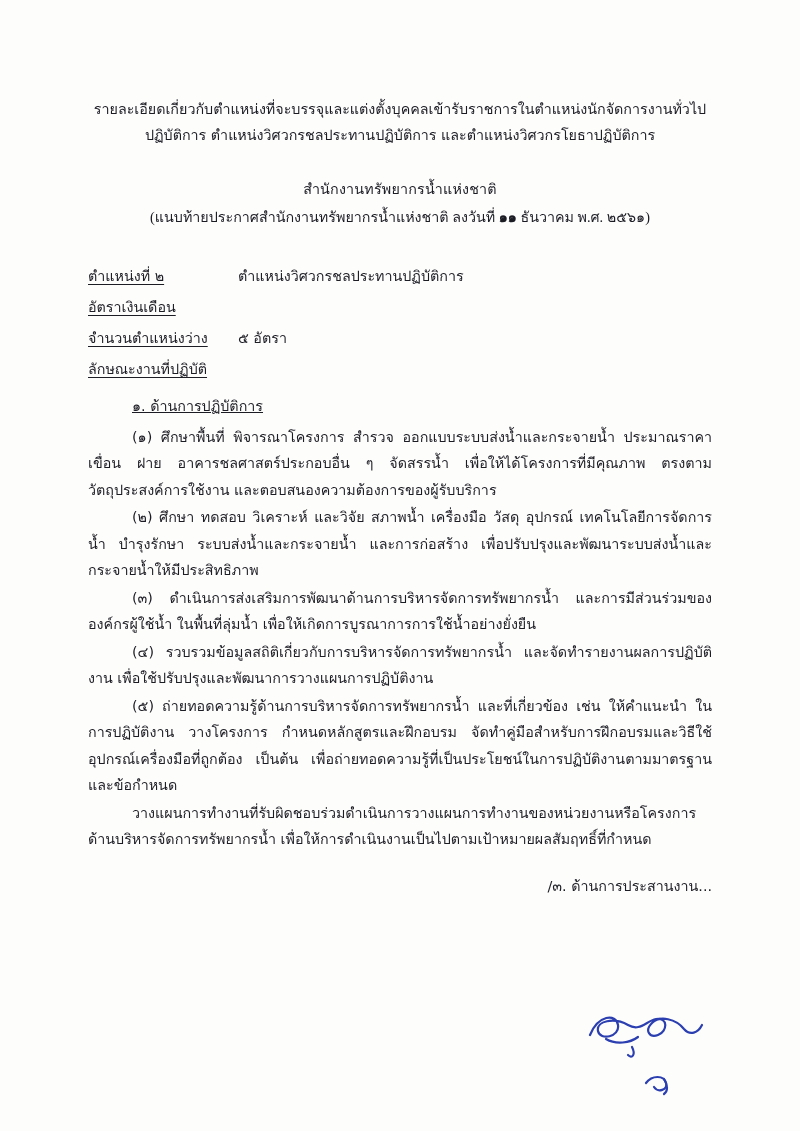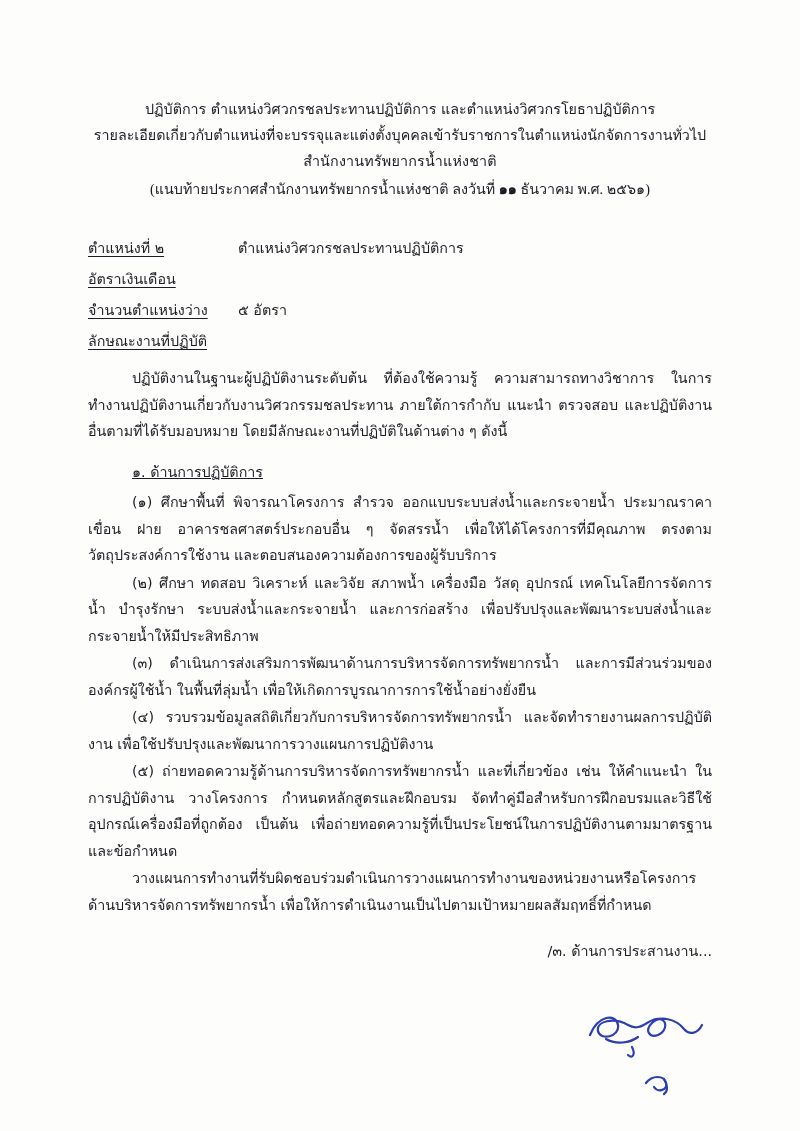--- a/index.html
+++ b/index.html
@@ -41,20 +41,21 @@
     text-align: center;
     font-size: 14.3px;
     line-height: 26px;
     color: #1b1b24;
   }
   .header-block div {
     white-space: nowrap;
   }
   .header-line-3 {
     letter-spacing: 0.2px;
+    margin-top: 28px;
   }
   .header-note {
     margin-top: 2px;
     font-family: Liberation Serif, serif;
   }
   .bold-num {
     font-weight: bold;
   }
   .fields {
     margin-top: 36px;
@@ -116,22 +117,22 @@
   }
 </style>
 </head>
 <body>
 
 <div class="page">
   <div class="sheet">
     <div class="content">
 
       <div class="header-block">
+        <div>รายละเอียดเกี่ยวกับตำแหน่งที่จะบรรจุและแต่งตั้งบุคคลเข้ารับราชการในตำแหน่งนักจัดการงานทั่วไป</div>
         <div>ปฏิบัติการ ตำแหน่งวิศวกรชลประทานปฏิบัติการ และตำแหน่งวิศวกรโยธาปฏิบัติการ</div>
-        <div>รายละเอียดเกี่ยวกับตำแหน่งที่จะบรรจุและแต่งตั้งบุคคลเข้ารับราชการในตำแหน่งนักจัดการงานทั่วไป</div>
         <div class="header-line-3">สำนักงานทรัพยากรน้ำแห่งชาติ</div>
         <div class="header-note"><span>(แนบท้ายประกาศสำนักงานทรัพยากรน้ำแห่งชาติ ลงวันที่ </span><span class="bold-num">๑๑</span><span> ธันวาคม พ.ศ. ๒๕๖๑)</span></div>
       </div>
 
       <div class="fields">
         <div class="field-row">
           <div class="field-label">ตำแหน่งที่ ๒</div>
           <div class="field-value">ตำแหน่งวิศวกรชลประทานปฏิบัติการ</div>
         </div>
         <div class="field-row">
@@ -140,21 +141,20 @@
         <div class="field-row">
           <div class="field-label">จำนวนตำแหน่งว่าง</div>
           <div class="field-value">๕ อัตรา</div>
         </div>
         <div class="field-row">
           <div class="field-label no-value">ลักษณะงานที่ปฏิบัติ</div>
         </div>
       </div>
 
       <div class="body-text">
-        <div class="para">ปฏิบัติงานในฐานะผู้ปฏิบัติงานระดับต้น ที่ต้องใช้ความรู้ ความสามารถทางวิชาการ ในการทำงานปฏิบัติงานเกี่ยวกับงานวิศวกรรมชลประทาน ภายใต้การกำกับ แนะนำ ตรวจสอบ และปฏิบัติงานอื่นตามที่ได้รับมอบหมาย โดยมีลักษณะงานที่ปฏิบัติในด้านต่าง ๆ ดังนี้</div>
 
         <div class="section-head">๑. ด้านการปฏิบัติการ</div>
         <div class="para">(๑) ศึกษาพื้นที่ พิจารณาโครงการ สำรวจ ออกแบบระบบส่งน้ำและกระจายน้ำ ประมาณราคาเขื่อน ฝาย อาคารชลศาสตร์ประกอบอื่น ๆ จัดสรรน้ำ เพื่อให้ได้โครงการที่มีคุณภาพ ตรงตามวัตถุประสงค์การใช้งาน และตอบสนองความต้องการของผู้รับบริการ</div>
         <div class="para para-spaced">(๒) ศึกษา ทดสอบ วิเคราะห์ และวิจัย สภาพน้ำ เครื่องมือ วัสดุ อุปกรณ์ เทคโนโลยีการจัดการน้ำ บำรุงรักษา ระบบส่งน้ำและกระจายน้ำ และการก่อสร้าง เพื่อปรับปรุงและพัฒนาระบบส่งน้ำและกระจายน้ำให้มีประสิทธิภาพ</div>
         <div class="para para-spaced">(๓) ดำเนินการส่งเสริมการพัฒนาด้านการบริหารจัดการทรัพยากรน้ำ และการมีส่วนร่วมขององค์กรผู้ใช้น้ำ ในพื้นที่ลุ่มน้ำ เพื่อให้เกิดการบูรณาการการใช้น้ำอย่างยั่งยืน</div>
         <div class="para para-spaced">(๔) รวบรวมข้อมูลสถิติเกี่ยวกับการบริหารจัดการทรัพยากรน้ำ และจัดทำรายงานผลการปฏิบัติงาน เพื่อใช้ปรับปรุงและพัฒนาการวางแผนการปฏิบัติงาน</div>
         <div class="para para-spaced">(๕) ถ่ายทอดความรู้ด้านการบริหารจัดการทรัพยากรน้ำ และที่เกี่ยวข้อง เช่น ให้คำแนะนำ ในการปฏิบัติงาน วางโครงการ กำหนดหลักสูตรและฝึกอบรม จัดทำคู่มือสำหรับการฝึกอบรมและวิธีใช้อุปกรณ์เครื่องมือที่ถูกต้อง เป็นต้น เพื่อถ่ายทอดความรู้ที่เป็นประโยชน์ในการปฏิบัติงานตามมาตรฐานและข้อกำหนด</div>
 
         <div class="para">วางแผนการทำงานที่รับผิดชอบร่วมดำเนินการวางแผนการทำงานของหน่วยงานหรือโครงการด้านบริหารจัดการทรัพยากรน้ำ เพื่อให้การดำเนินงานเป็นไปตามเป้าหมายผลสัมฤทธิ์ที่กำหนด</div>
 

